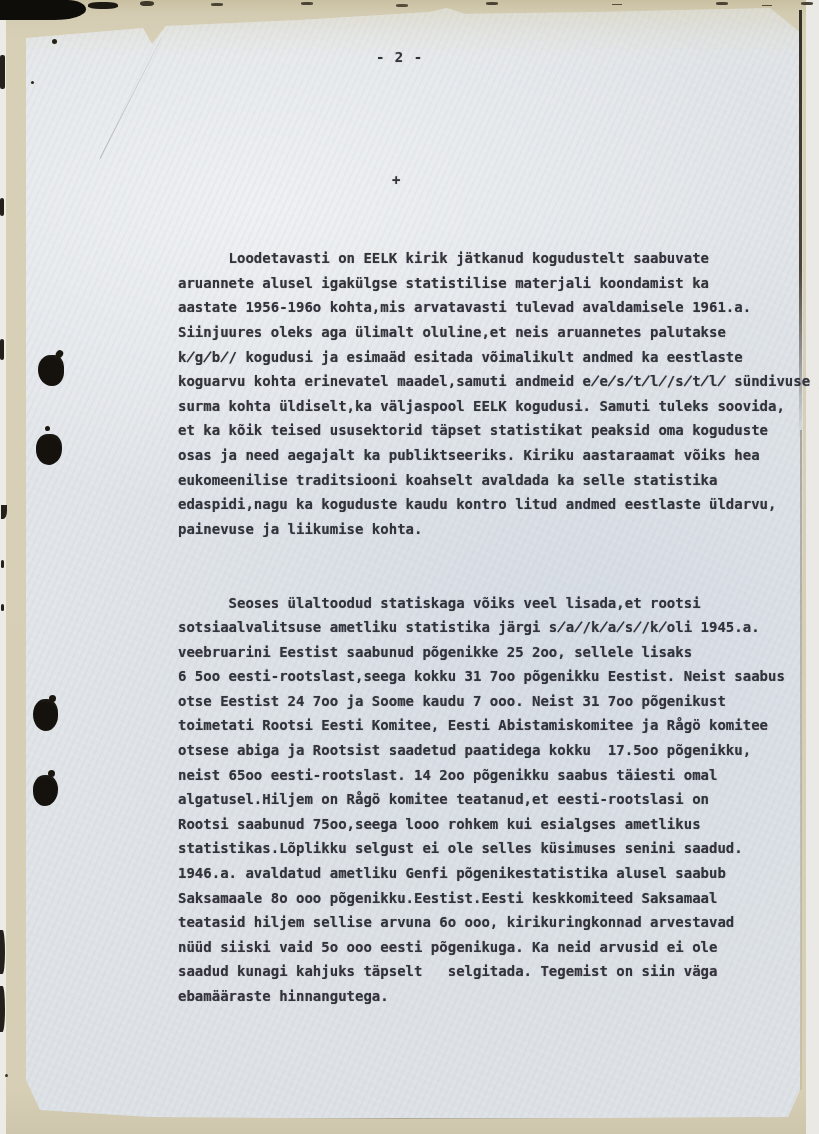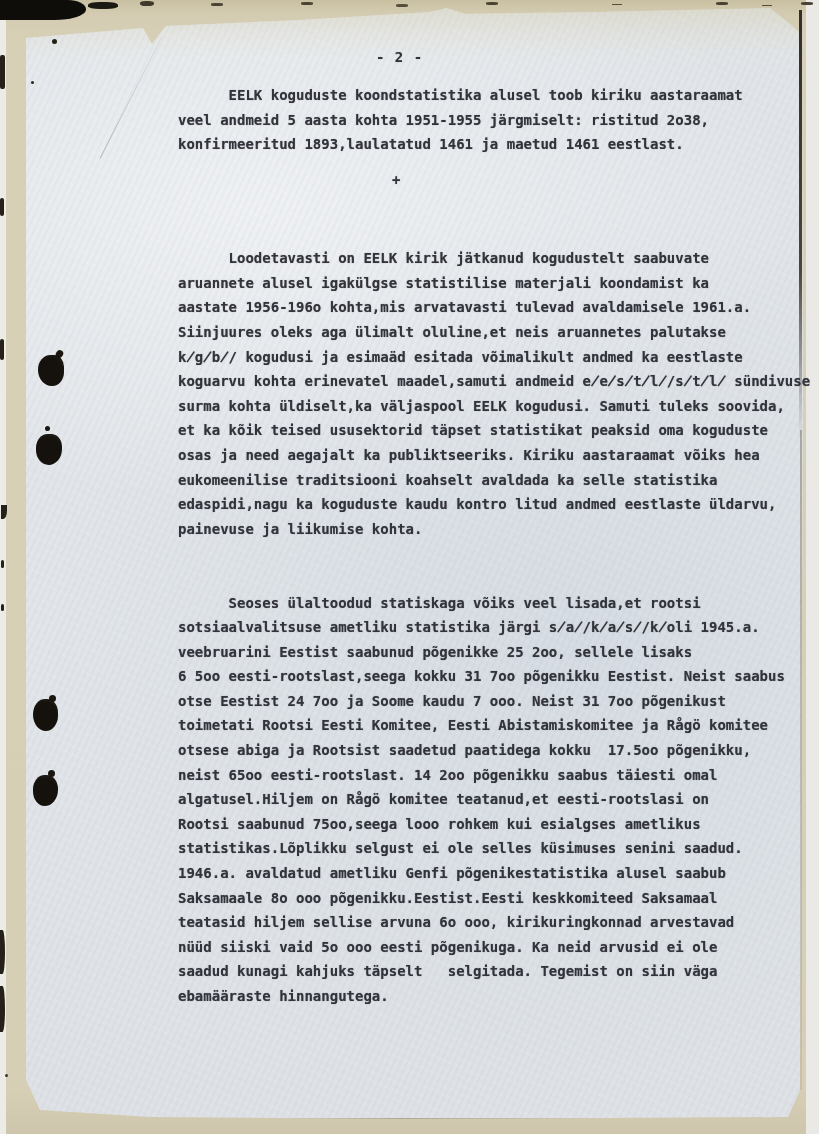--- a/index.html
+++ b/index.html
@@ -131,23 +131,20 @@
   <div class="right-edge-shadow2"></div>
 
   <div class="blot blot-1"></div>
   <div class="blot blot-2"></div>
   <div class="blot blot-3"></div>
   <div class="blot blot-4"></div>
   <div class="specks"></div>
 
   <div class="typed pageno">- 2 -</div>
 
-  <div class="typed para-first">      EELK koguduste koondstatistika alusel toob kiriku aastaraamat
-veel andmeid 5 aasta kohta 1951-1955 järgmiselt: ristitud 2o38,
-konfirmeeritud 1893,laulatatud 1461 ja maetud 1461 eestlast.</div>
 
   <div class="typed plus">+</div>
 
   <div class="typed body-block">
     <div>      Loodetavasti on EELK kirik jätkanud kogudustelt saabuvate
 aruannete alusel igakülgse statistilise materjali koondamist ka
 aastate 1956-196o kohta,mis arvatavasti tulevad avaldamisele 1961.a.
 Siinjuures oleks aga ülimalt oluline,et neis aruannetes palutakse
 k̸g̸b̸/ kogudusi ja esimaäd esitada võimalikult andmed ka eestlaste
 koguarvu kohta erinevatel maadel,samuti andmeid e̸e̸s̸t̸l̸/s̸t̸l̸ sündivuse ja

